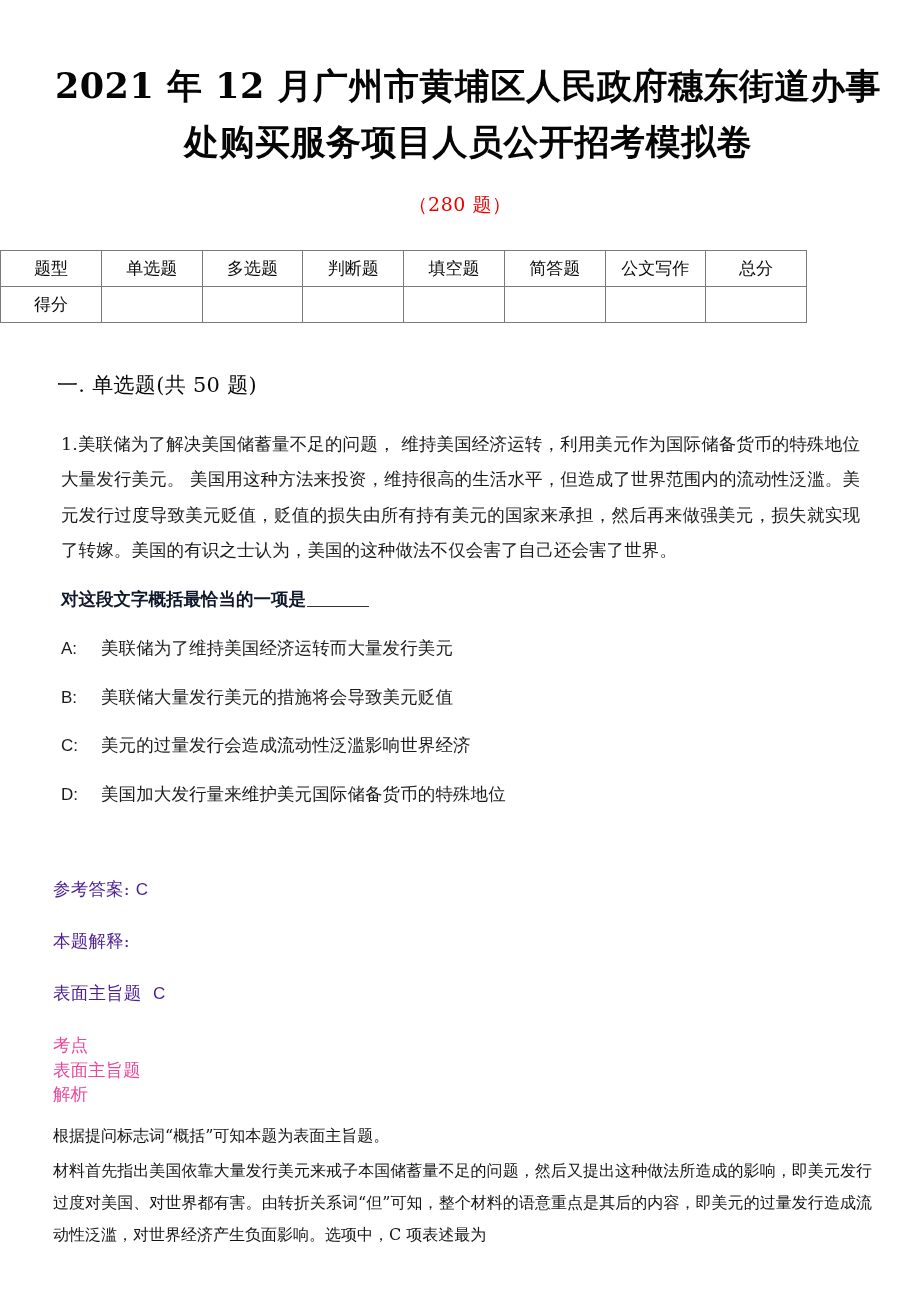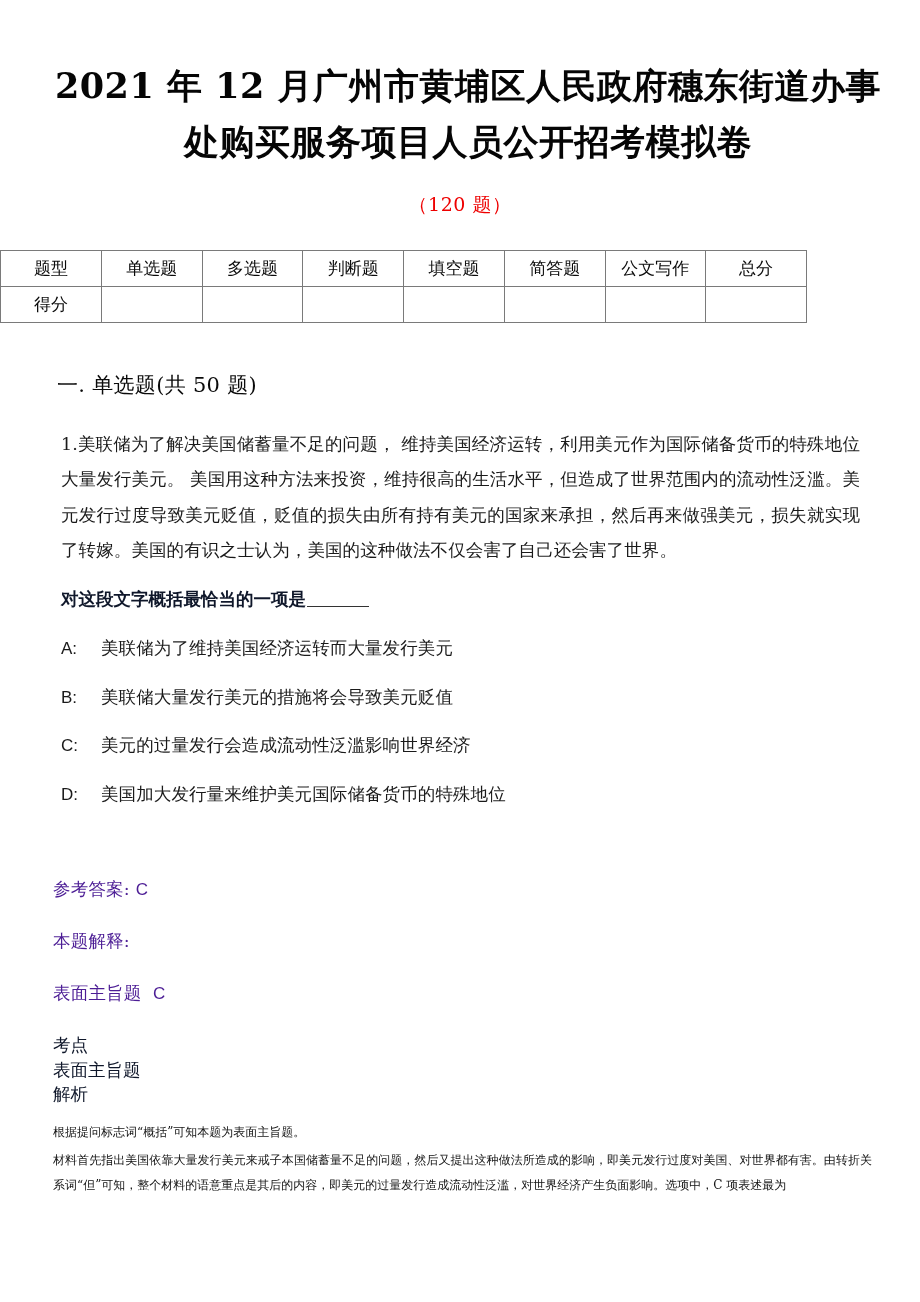--- a/index.html
+++ b/index.html
@@ -157,45 +157,45 @@
     font-size: 17px;
   }
   .tight-list {
     margin: 0;
     padding: 0 0 6px 0;
   }
   .tight-list div {
     font-family: "DejaVu Serif", "Liberation Serif", serif;
     font-size: 17.5px;
     line-height: 1.40;
-    color: #0f172a;
+    color: #ec4899;
   }
   .explain-para {
     margin: 0;
     padding-top: 10px;
     font-family: "DejaVu Serif", "Liberation Serif", serif;
-    font-size: 12px;
+    font-size: 16px;
     line-height: 1.62;
     color: #141414;
     text-align: justify;
     text-justify: inter-ideograph;
   }
   .explain-para.loose {
     line-height: 2.02;
     padding-top: 6px;
   }
 </style>
 </head>
 <body>
 
 <div class="page">
 
   <h1 class="doc-title">2021 年 12 月广州市黄埔区人民政府穗东街道办事处购买服务项目人员公开招考模拟卷</h1>
 
-  <div class="doc-subtitle">（120 题）</div>
+  <div class="doc-subtitle">（280 题）</div>
 
   <div class="score-table-wrap">
     <table class="score-table">
       <colgroup>
         <col class="c-first">
           <col>
           <col>
           <col>
           <col>
           <col>

